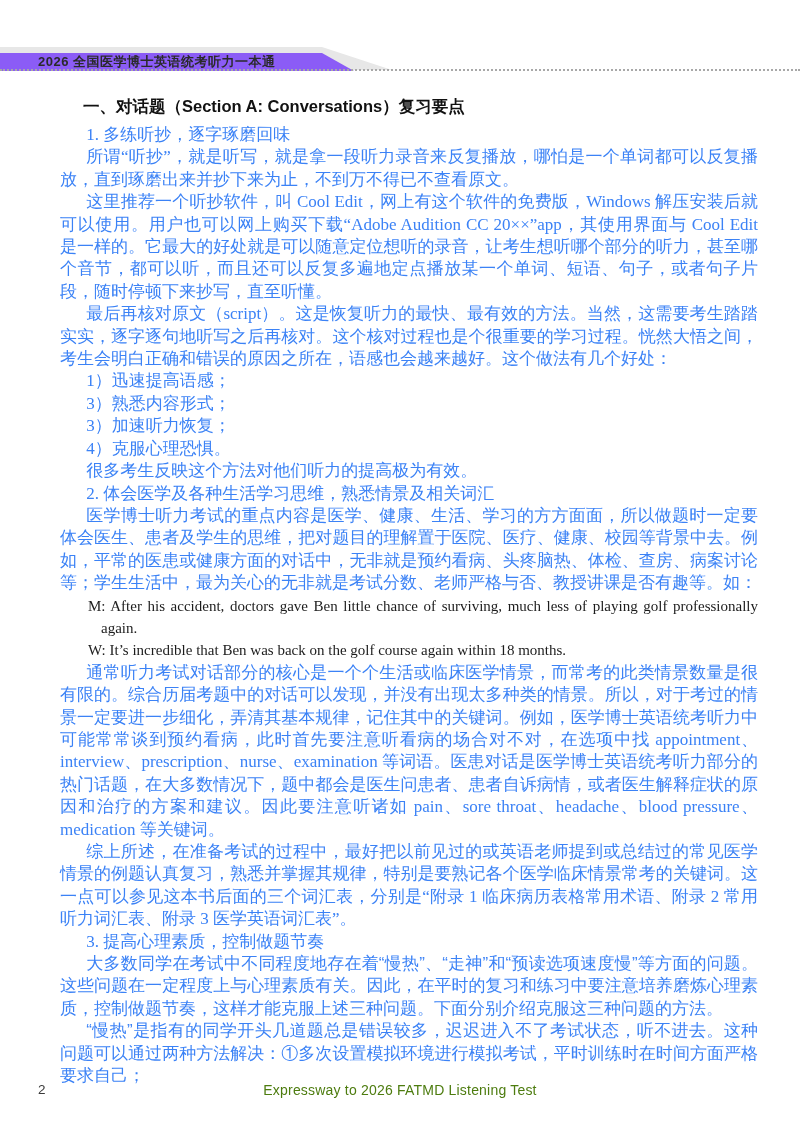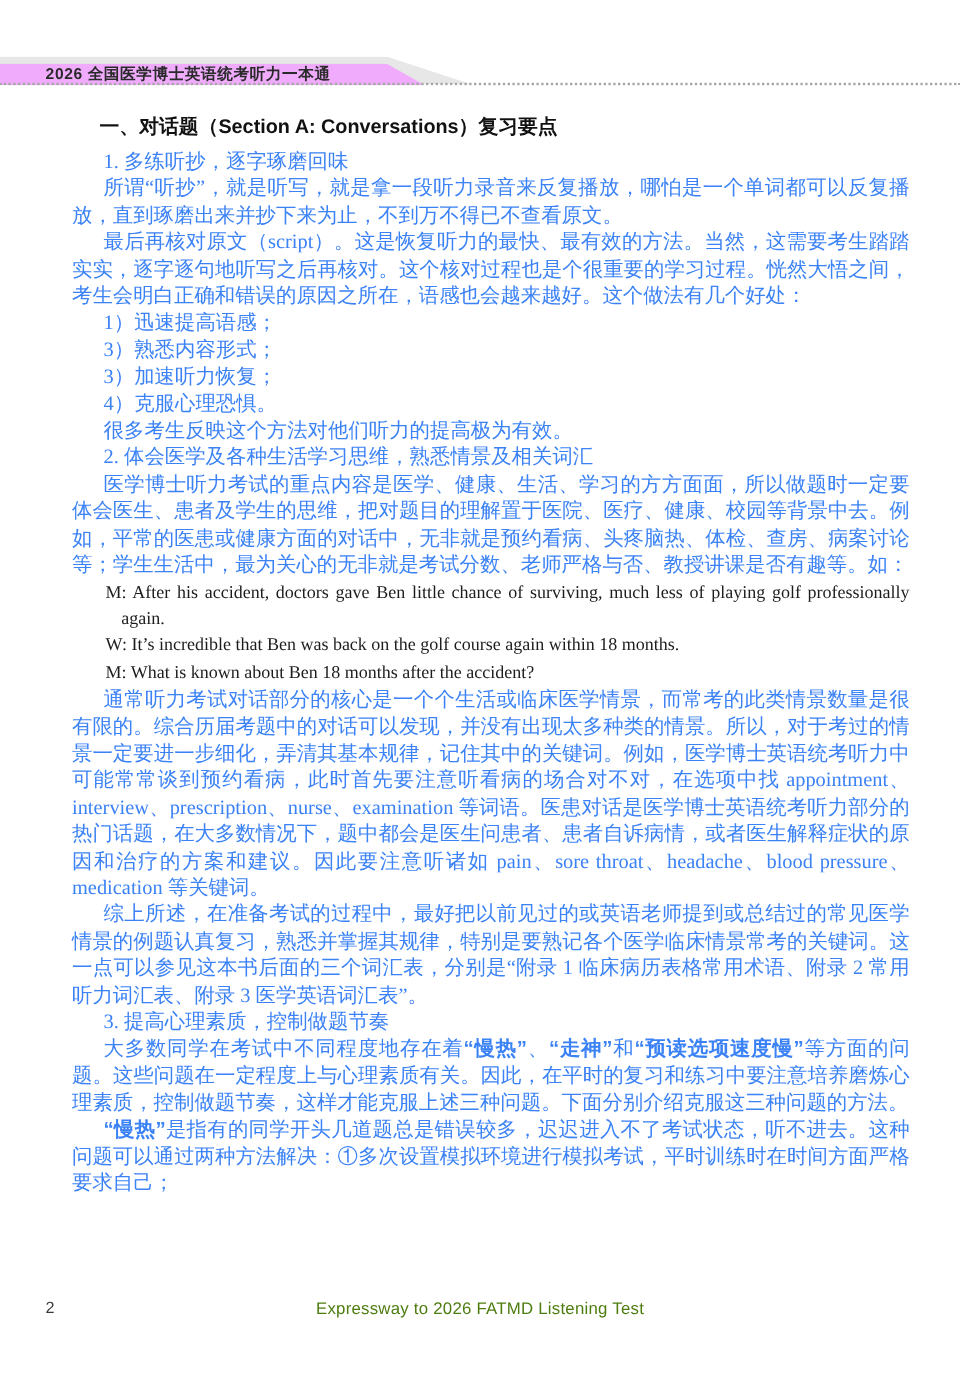--- a/index.html
+++ b/index.html
@@ -11,21 +11,21 @@
   
   .page-header{position:relative;height:71px;}
   .dotted-rule{position:absolute;left:0;right:0;bottom:0;border-bottom:2px dotted #a8a8a8;}
   .band-light{
     position:absolute;top:47px;left:0;width:392px;height:23px;
     background:#e7e7e7;
     clip-path:polygon(0 0,322px 0,392px 100%,0 100%);
   }
   .band{
     position:absolute;top:53px;left:0;width:354px;height:18px;
-    background:#f0abfc;display:flex;align-items:center;
+    background:#8b5cf6;display:flex;align-items:center;
     clip-path:polygon(0 0,322px 0,354px 100%,0 100%);
   }
   .band-title{
     margin-left:38px;
     font-family:"Liberation Sans","DejaVu Sans",sans-serif;
     font-size:13px;font-weight:600;color:#2a2a2a;letter-spacing:.5px;white-space:nowrap;
   }
   
   .page-main{padding:14px 42px 0 60px;}
   .section-heading{
@@ -37,21 +37,21 @@
     margin:0;font-size:17px;line-height:22.4px;
     text-align:justify;text-indent:1.55em;color:#3b82f6;
   }
   .dialogue{margin:0;}
   .dline{
     margin:0 0 0 28px;padding-left:13px;text-indent:-13px;
     font-size:15px;line-height:22.4px;text-align:justify;color:#1c1c1c;
   }
   .bold-seg{
     font-family:"Liberation Sans","DejaVu Sans",sans-serif;
-    font-weight:bold;
+    font-weight:normal;
   }
   
   .page-footer{position:absolute;left:0;top:1082px;width:800px;height:20px;}
   .page-num{
     position:absolute;left:38px;top:0;
     font-family:"Liberation Sans","DejaVu Sans",sans-serif;
     font-size:13.5px;color:#3a3a3a;
   }
   .footer-title{
     display:block;text-align:center;
@@ -71,40 +71,40 @@
 </header>
 
 <main class="page-main">
 
   <h1 class="section-heading">一、对话题（Section A: Conversations）复习要点</h1>
 
   <p class="sub">1. 多练听抄，逐字琢磨回味</p>
 
   <p class="para">所谓“听抄”，就是听写，就是拿一段听力录音来反复播放，哪怕是一个单词都可以反复播放，直到琢磨出来并抄下来为止，不到万不得已不查看原文。</p>
 
+  <p class="para">这里推荐一个听抄软件，叫 Cool Edit，网上有这个软件的免费版，Windows 解压安装后就可以使用。用户也可以网上购买下载“Adobe Audition CC 20××”app，其使用界面与 Cool Edit 是一样的。它最大的好处就是可以随意定位想听的录音，让考生想听哪个部分的听力，甚至哪个音节，都可以听，而且还可以反复多遍地定点播放某一个单词、短语、句子，或者句子片段，随时停顿下来抄写，直至听懂。</p>
 
   <p class="para">最后再核对原文（script）。这是恢复听力的最快、最有效的方法。当然，这需要考生踏踏实实，逐字逐句地听写之后再核对。这个核对过程也是个很重要的学习过程。恍然大悟之间，考生会明白正确和错误的原因之所在，语感也会越来越好。这个做法有几个好处：</p>
 
   <div>
     <p class="list-line">1）迅速提高语感；</p>
     <p class="list-line">3）熟悉内容形式；</p>
     <p class="list-line">3）加速听力恢复；</p>
     <p class="list-line">4）克服心理恐惧。</p>
   </div>
 
   <p class="para">很多考生反映这个方法对他们听力的提高极为有效。</p>
 
   <p class="sub">2. 体会医学及各种生活学习思维，熟悉情景及相关词汇</p>
 
   <p class="para">医学博士听力考试的重点内容是医学、健康、生活、学习的方方面面，所以做题时一定要体会医生、患者及学生的思维，把对题目的理解置于医院、医疗、健康、校园等背景中去。例如，平常的医患或健康方面的对话中，无非就是预约看病、头疼脑热、体检、查房、病案讨论等；学生生活中，最为关心的无非就是考试分数、老师严格与否、教授讲课是否有趣等。如：</p>
 
   <div class="dialogue">
     <p class="dline"><span>M:</span> <span>After his accident, doctors gave Ben little chance of surviving, much less of playing golf professionally again.</span></p>
     <p class="dline"><span>W:</span> <span>It’s incredible that Ben was back on the golf course again within 18 months.</span></p>
-    <p class="dline"><span>M:</span> <span>What is known about Ben 18 months after the accident?</span></p>
   </div>
 
   <p class="para">通常听力考试对话部分的核心是一个个生活或临床医学情景，而常考的此类情景数量是很有限的。综合历届考题中的对话可以发现，并没有出现太多种类的情景。所以，对于考过的情景一定要进一步细化，弄清其基本规律，记住其中的关键词。例如，医学博士英语统考听力中可能常常谈到预约看病，此时首先要注意听看病的场合对不对，在选项中找 appointment、interview、prescription、nurse、examination 等词语。医患对话是医学博士英语统考听力部分的热门话题，在大多数情况下，题中都会是医生问患者、患者自诉病情，或者医生解释症状的原因和治疗的方案和建议。因此要注意听诸如 pain、sore throat、headache、blood pressure、medication 等关键词。</p>
 
   <p class="para">综上所述，在准备考试的过程中，最好把以前见过的或英语老师提到或总结过的常见医学情景的例题认真复习，熟悉并掌握其规律，特别是要熟记各个医学临床情景常考的关键词。这一点可以参见这本书后面的三个词汇表，分别是“附录 1 临床病历表格常用术语、附录 2 常用听力词汇表、附录 3 医学英语词汇表”。</p>
 
   <p class="sub">3. 提高心理素质，控制做题节奏</p>
 
   <p class="para"><span>大多数同学在考试中不同程度地存在着</span><span class="bold-seg">“慢热”</span><span>、</span><span class="bold-seg">“走神”</span><span>和</span><span class="bold-seg">“预读选项速度慢”</span><span>等方面的问题。这些问题在一定程度上与心理素质有关。因此，在平时的复习和练习中要注意培养磨炼心理素质，控制做题节奏，这样才能克服上述三种问题。下面分别介绍克服这三种问题的方法。</span></p>
 

